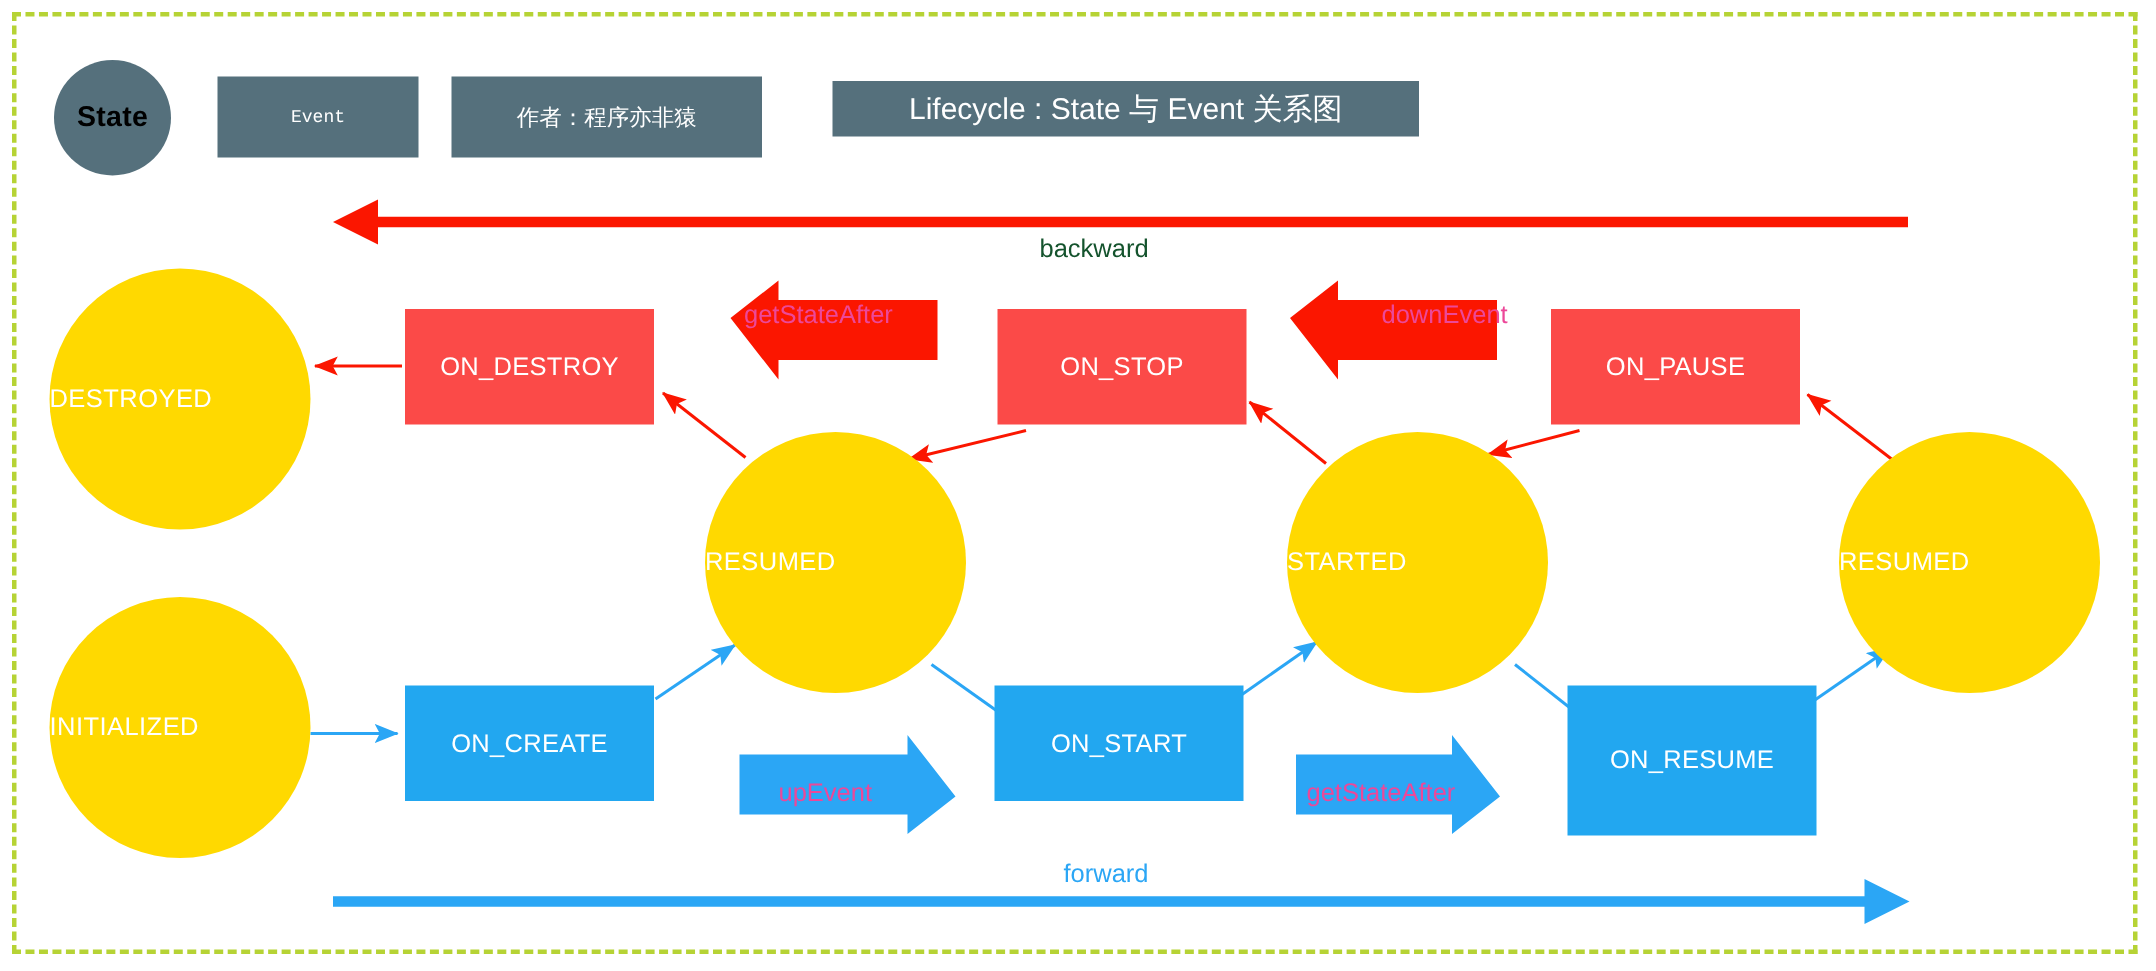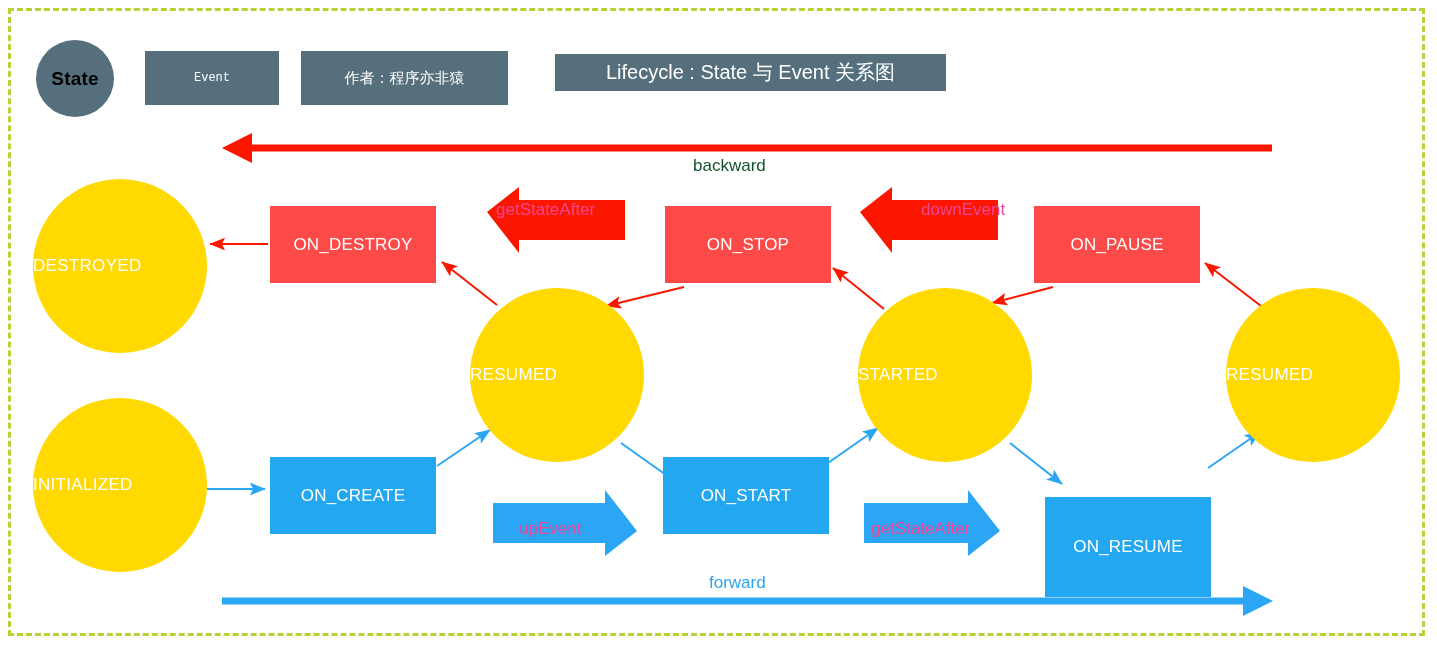--- a/index.html
+++ b/index.html
@@ -31,21 +31,21 @@
   
   .event-box{position:absolute;color:#ffffff;display:flex;align-items:center;justify-content:center;
       font-size:17px;letter-spacing:.2px;}
   .ev-red{background:#fb4a48;}
   .ev-blue{background:#22a7f0;}
   #ev-on-destroy{left:270px;top:206px;width:166px;height:77px;}
   #ev-on-stop{left:665px;top:206px;width:166px;height:77px;}
   #ev-on-pause{left:1034px;top:206px;width:166px;height:77px;}
   #ev-on-create{left:270px;top:457px;width:166px;height:77px;}
   #ev-on-start{left:663px;top:457px;width:166px;height:77px;}
-  #ev-on-resume{left:1045px;top:457px;width:166px;height:100px;margin-top:40px;}
+  #ev-on-resume{left:1045px;top:457px;width:166px;height:100px;}
 
   
   .blk-label{position:absolute;color:#ec4899;font-size:17px;white-space:nowrap;pointer-events:none;}
   #lbl-getstateafter-top{left:496px;top:200px;}
   #lbl-downevent{left:921px;top:200px;}
   #lbl-upevent{left:519px;top:519px;}
   #lbl-getstateafter-bottom{left:871px;top:519px;}
 
   
   .dir-label{position:absolute;font-size:17px;white-space:nowrap;}

